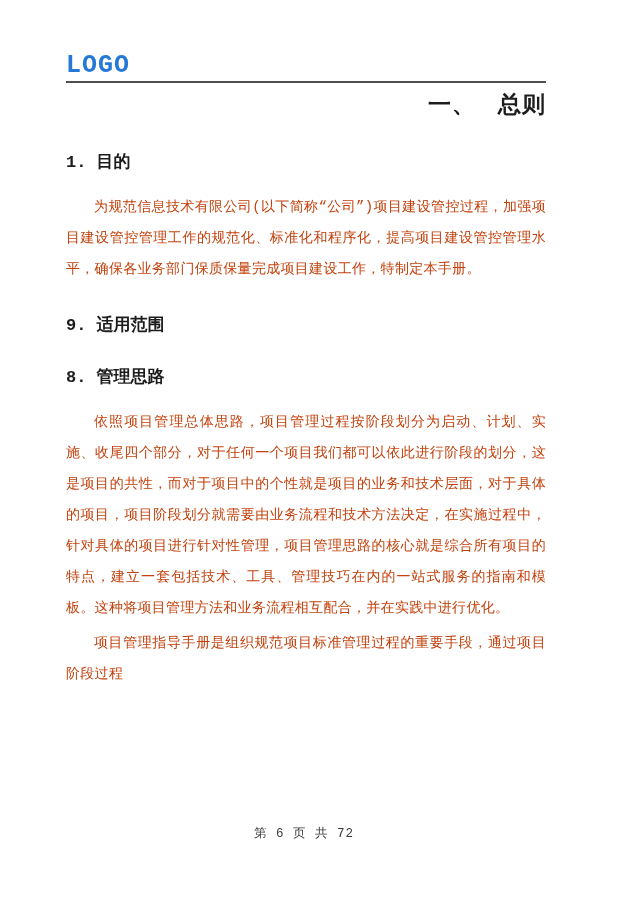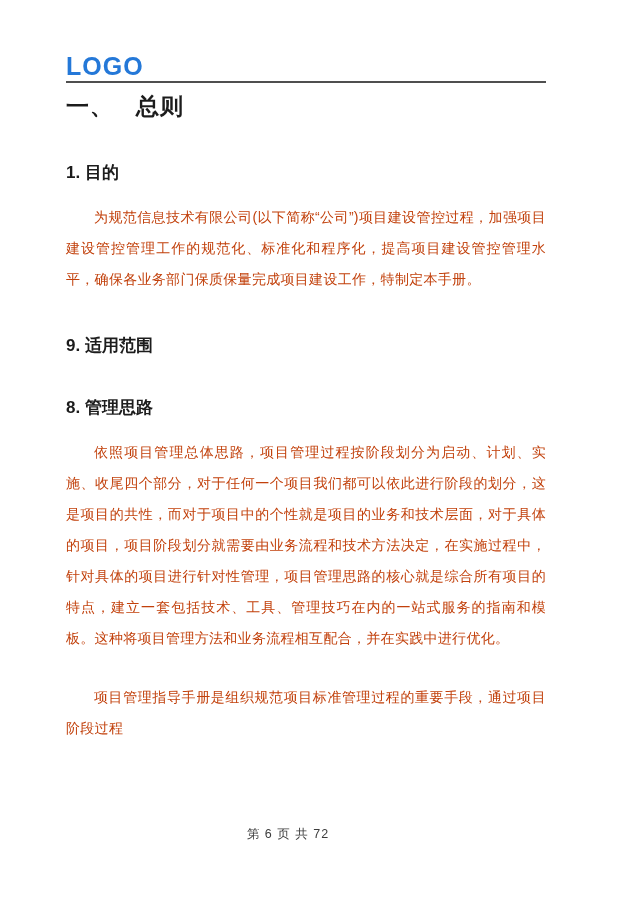--- a/index.html
+++ b/index.html
@@ -8,21 +8,21 @@
     padding: 0;
     background: #ffffff;
   }
   .page {
     position: relative;
     width: 640px;
     height: 906px;
     background: #ffffff;
     overflow: hidden;
     padding: 52px 94px 0 66px;
-    font-family: Liberation Sans, sans-serif;
+    font-family: Liberation Mono, monospace;
   }
   
   .logo {
     font-size: 25px;
     line-height: 28px;
     font-weight: 800;
     letter-spacing: 1px;
     color: #2478d8; 
     transform: scaleY(1.04);
     transform-origin: left bottom;
@@ -34,47 +34,48 @@
     width: 100%;
   }
   
   h1.chapter {
     margin: 7px 0 0 0;
     font-size: 23px;
     line-height: 32px;
     font-weight: bold;
     color: #1c1c1c; 
     letter-spacing: 1px;
+    text-align: right;
   }
   h1.chapter .chapter-name { margin-left: 22px; }
   
   h2.sec-heading {
-    margin: 40px 0 18px 0;
+    margin: 30px 0 18px 0;
     font-size: 17px;
     line-height: 22px;
     font-weight: bold;
     color: #1c1c1c; 
   }
   
   p.body-para {
     margin: 0;
     font-size: 14px;
     line-height: 31px;
     color: #c2410c; 
     text-align: justify;
     text-justify: inter-ideograph;
     text-indent: 2em;
     letter-spacing: 0.3px;
   }
-  p.body-para + p.body-para { margin-top: 28px; }
+  p.body-para + p.body-para { margin-top: 4px; }
   
   .footer {
     position: absolute;
     top: 826px;
-    left: 48px;
+    left: 64px;
     width: 480px;
     text-align: center;
     font-size: 12.5px;
     line-height: 16px;
     color: #3c3c3c;
     letter-spacing: 1px;
   }
 </style>
 </head>
 <body>

